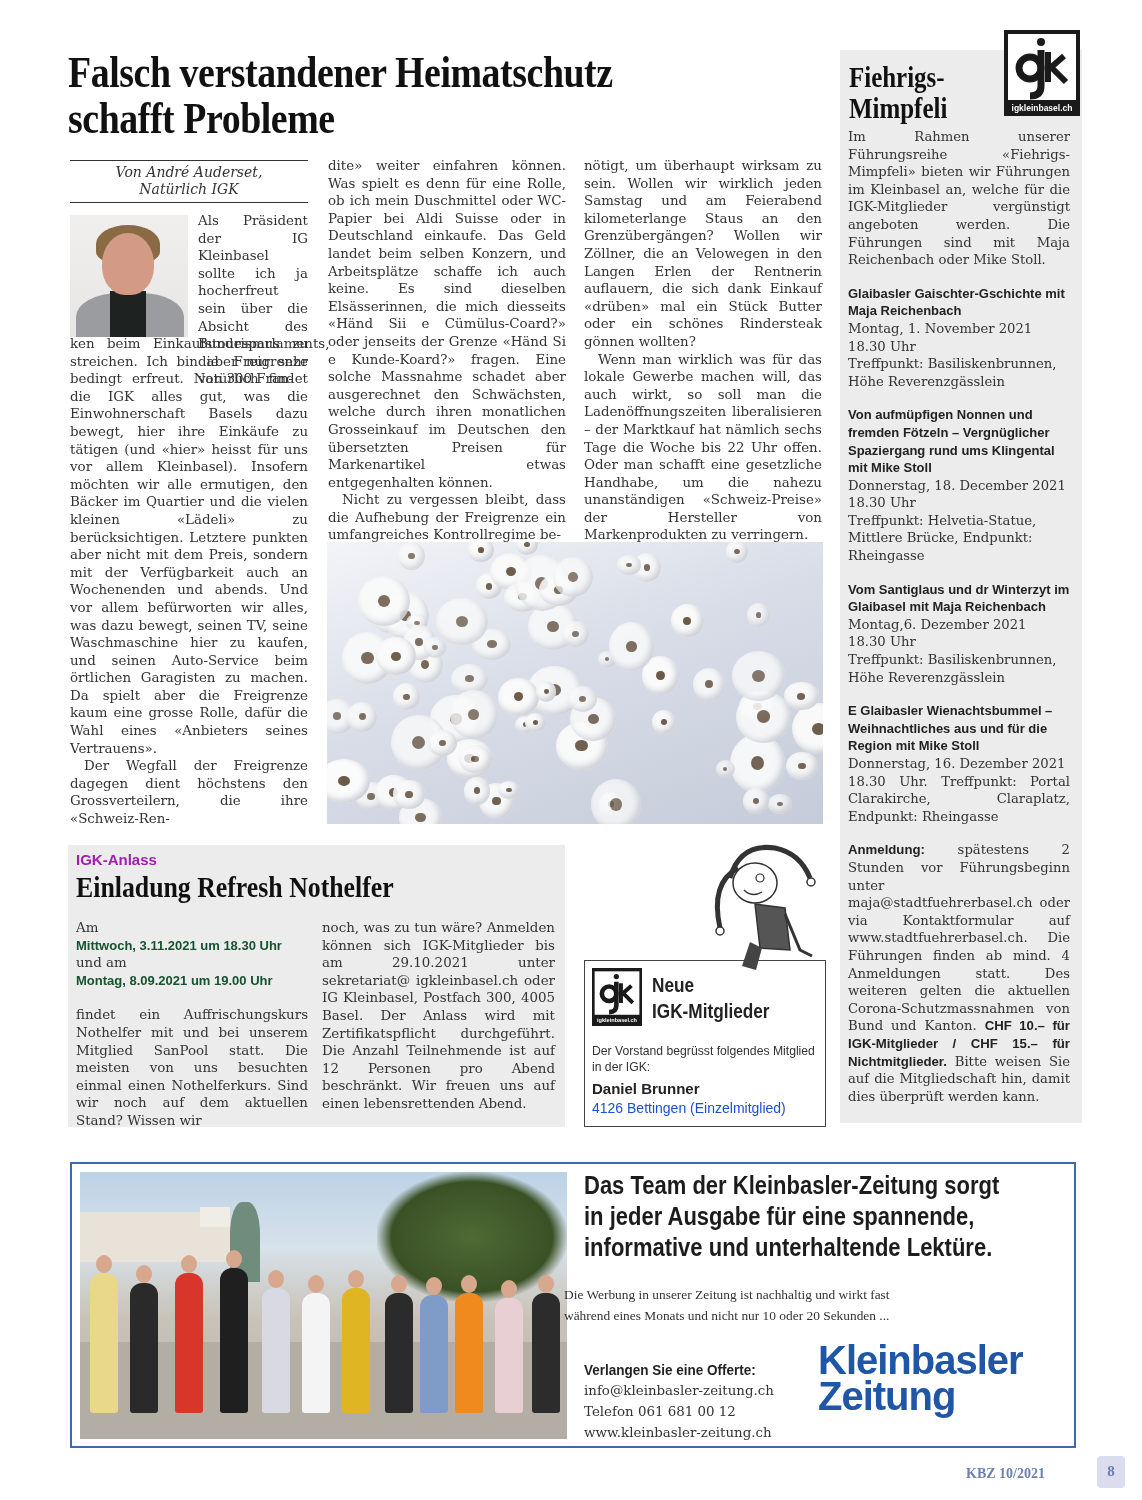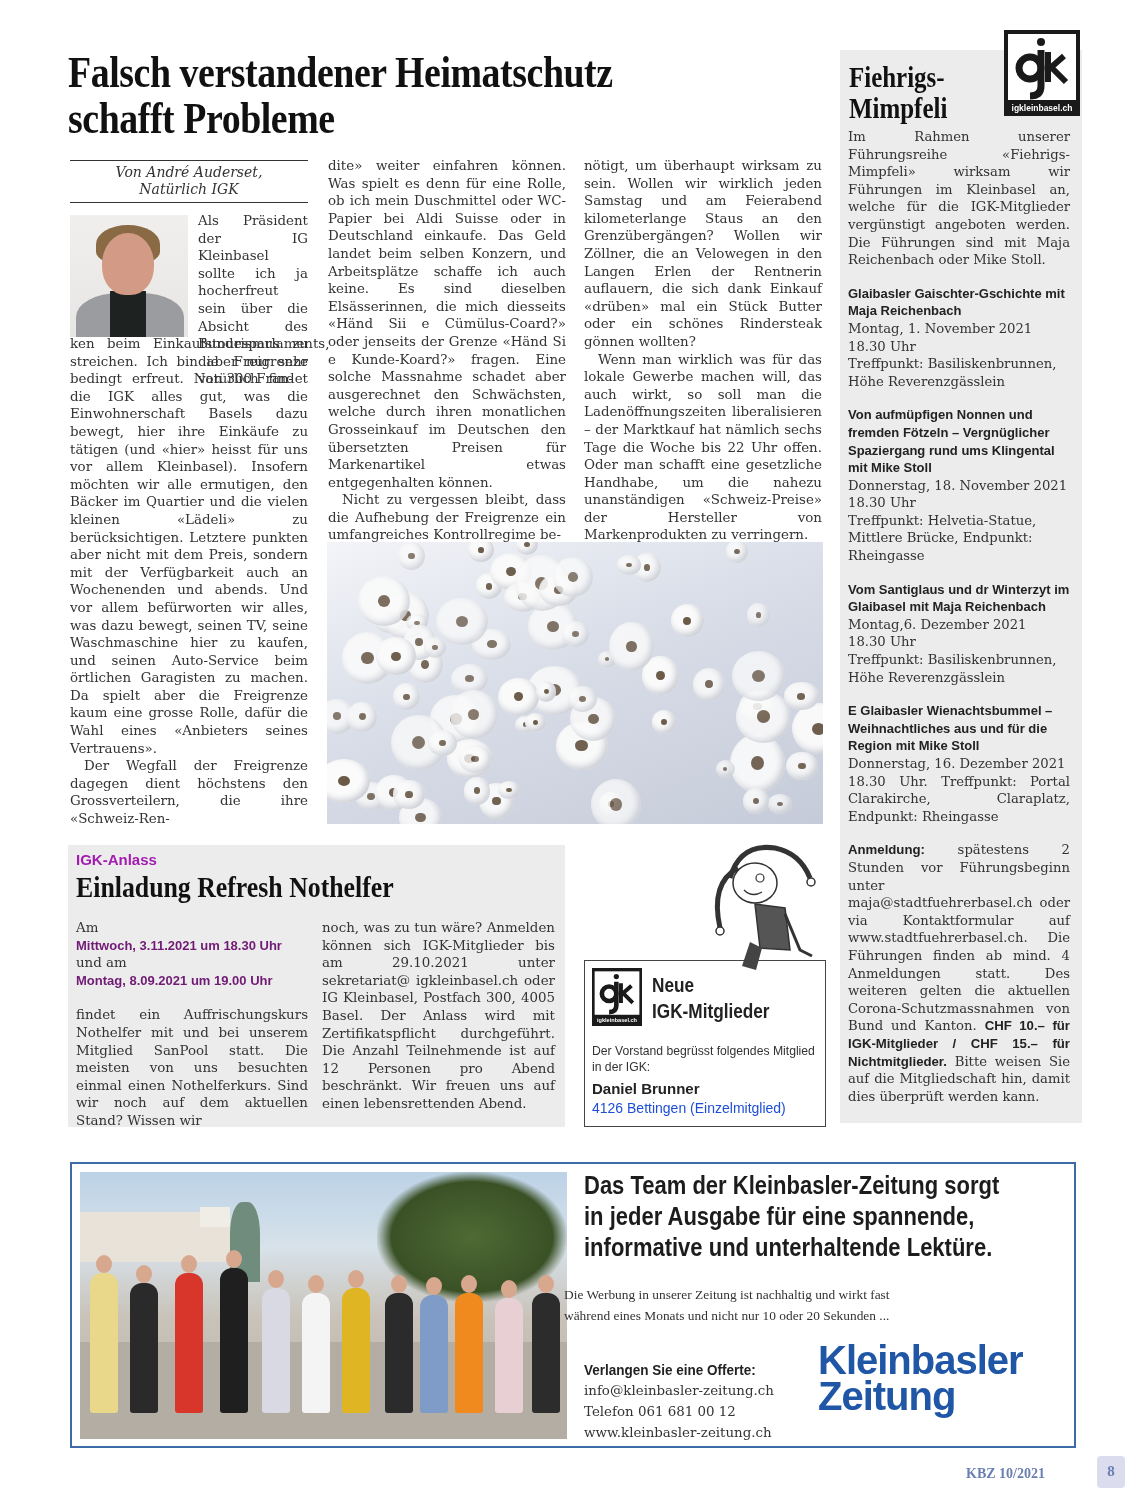--- a/index.html
+++ b/index.html
@@ -41,21 +41,21 @@
   .sb-head { font-family:"Liberation Sans", sans-serif; font-weight:bold; font-size:13px; line-height:17.6px; color:#222; }
   .sb-block { margin-top:16px; }
   b.sans-b { font-family:"Liberation Sans", sans-serif; font-weight:bold; color:#222; }
 
   
   #anlass { left:68px; top:845px; width:497px; height:282px; background:#ececec; }
   #anlass-kicker { left:76px; top:851px; font-family:"Liberation Sans", sans-serif; font-weight:bold; font-size:15px; color:#a21caf; }
   #anlass-title { left:76px; top:870px; font-family:"Liberation Serif", serif; font-weight:bold; font-size:30px; line-height:34px; color:#111; transform:scaleX(0.86); transform-origin:left top; }
   #anlass-col1 { left:76px; top:919px; width:232px; }
   #anlass-col2 { left:322px; top:919px; width:233px; }
-  .dt-bold { font-family:"Liberation Sans", sans-serif; font-weight:bold; font-size:13px; color:#701a75; display:block; line-height:17.6px; }
+  .dt-bold { font-family:"Liberation Sans", sans-serif; font-weight:bold; font-size:13px; color:#14532d; display:block; line-height:17.6px; }
 
   
   #members-box { left:584px; top:960px; width:240px; height:165px; border:1.3px solid #444; background:#fff; }
   #jester { left:700px; top:838px; width:120px; height:140px; }
   #igk-logo-small { left:592px; top:968px; width:50px; height:58px; background:#1a1a1a; }
   #members-title { left:652px; top:972px; font-family:"Liberation Sans", sans-serif; font-weight:bold; font-size:20px; line-height:26px; color:#222; transform:scaleX(0.86); transform-origin:left top; }
   #members-intro { left:592px; top:1043px; width:226px; font-family:"Liberation Sans", sans-serif; font-size:12.2px; line-height:16px; color:#333; }
   #members-name { left:592px; top:1080px; font-family:"Liberation Sans", sans-serif; font-weight:bold; font-size:15px; color:#222; }
   #members-place { left:592px; top:1100px; font-family:"Liberation Sans", sans-serif; font-size:14px; color:#1d4ed8; }
 
@@ -198,32 +198,32 @@
     <rect x="4" y="4" width="68" height="66" fill="#ffffff"></rect>
     <circle cx="37" cy="12" r="4" fill="#1a1a1a"></circle>
     <circle cx="26" cy="38" r="11" fill="none" stroke="#1a1a1a" stroke-width="7"></circle>
     <path d="M37 20 V56 Q37 66 26 66" fill="none" stroke="#1a1a1a" stroke-width="7"></path>
     <path d="M44 22 V52 M44 40 L60 26 M48 38 L62 52" fill="none" stroke="#1a1a1a" stroke-width="6"></path>
     <text x="38" y="81" text-anchor="middle" font-family="Liberation Sans, sans-serif" font-weight="bold" font-size="8.5" fill="#ffffff">igkleinbasel.ch</text>
   </svg>
 </div>
 
 <div id="sb-content" class="abs">
-  <div class="sb-text">Im Rahmen unserer Führungsreihe «Fiehrigs-Mimpfeli» wirksam wir Führungen im Kleinbasel an, welche für die IGK-Mitglieder vergünstigt angeboten werden. Die Führungen sind mit Maja Reichenbach oder Mike Stoll.</div>
+  <div class="sb-text">Im Rahmen unserer Führungsreihe «Fiehrigs-Mimpfeli» bieten wir Führungen im Kleinbasel an, welche für die IGK-Mitglieder vergünstigt angeboten werden. Die Führungen sind mit Maja Reichenbach oder Mike Stoll.</div>
 
   <div class="sb-block">
     <div class="sb-head">Glaibasler Gaischter-Gschichte mit Maja Reichenbach</div>
     <div class="sb-text">Montag, 1. November 2021</div>
     <div class="sb-text">18.30 Uhr</div>
     <div class="sb-text" style="text-align:left;">Treffpunkt: Basiliskenbrunnen, Höhe Reverenzgässlein</div>
   </div>
 
   <div class="sb-block">
     <div class="sb-head">Von aufmüpfigen Nonnen und fremden Fötzeln – Vergnüglicher Spaziergang rund ums Klingental mit Mike Stoll</div>
-    <div class="sb-text">Donnerstag, 18. November 2021</div>
+    <div class="sb-text">Donnerstag, 18. December 2021</div>
     <div class="sb-text">18.30 Uhr</div>
     <div class="sb-text" style="text-align:left;">Treffpunkt: Helvetia-Statue, Mittlere Brücke, Endpunkt: Rheingasse</div>
   </div>
 
   <div class="sb-block">
     <div class="sb-head">Vom Santiglaus und dr Winterzyt im Glaibasel mit Maja Reichenbach</div>
     <div class="sb-text">Montag,6. Dezember 2021</div>
     <div class="sb-text">18.30 Uhr</div>
     <div class="sb-text" style="text-align:left;">Treffpunkt: Basiliskenbrunnen, Höhe Reverenzgässlein</div>
   </div>

